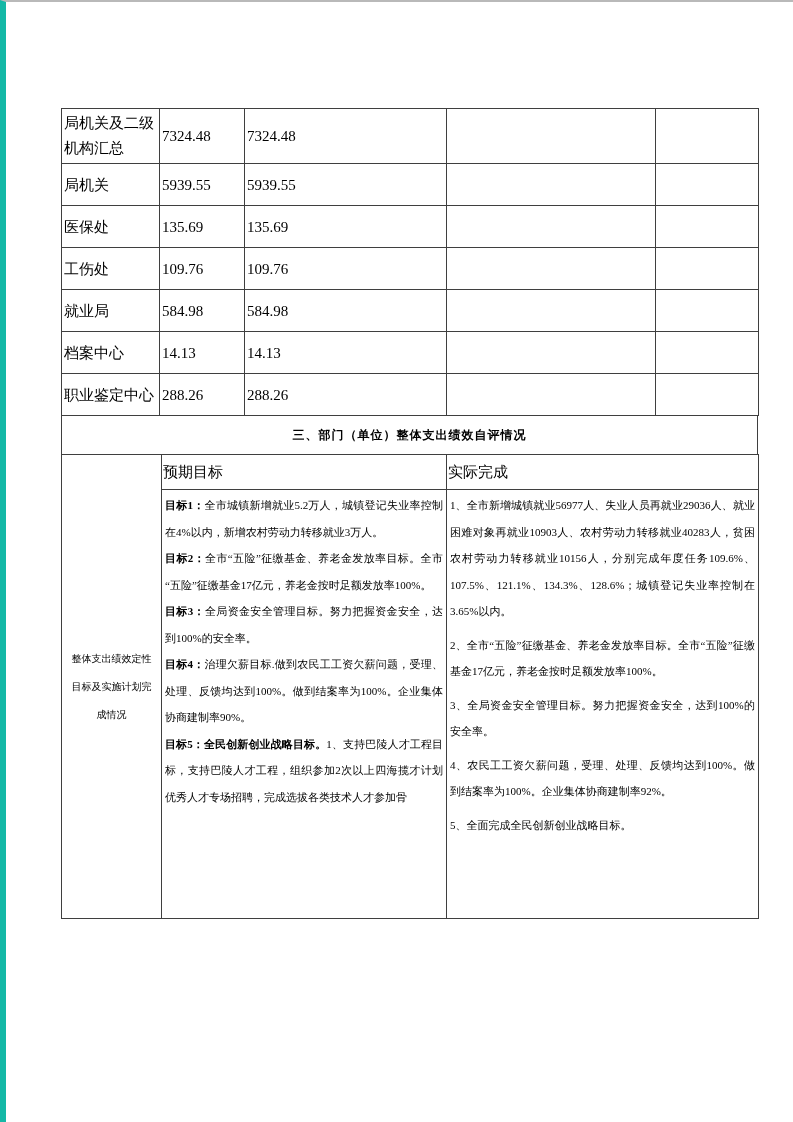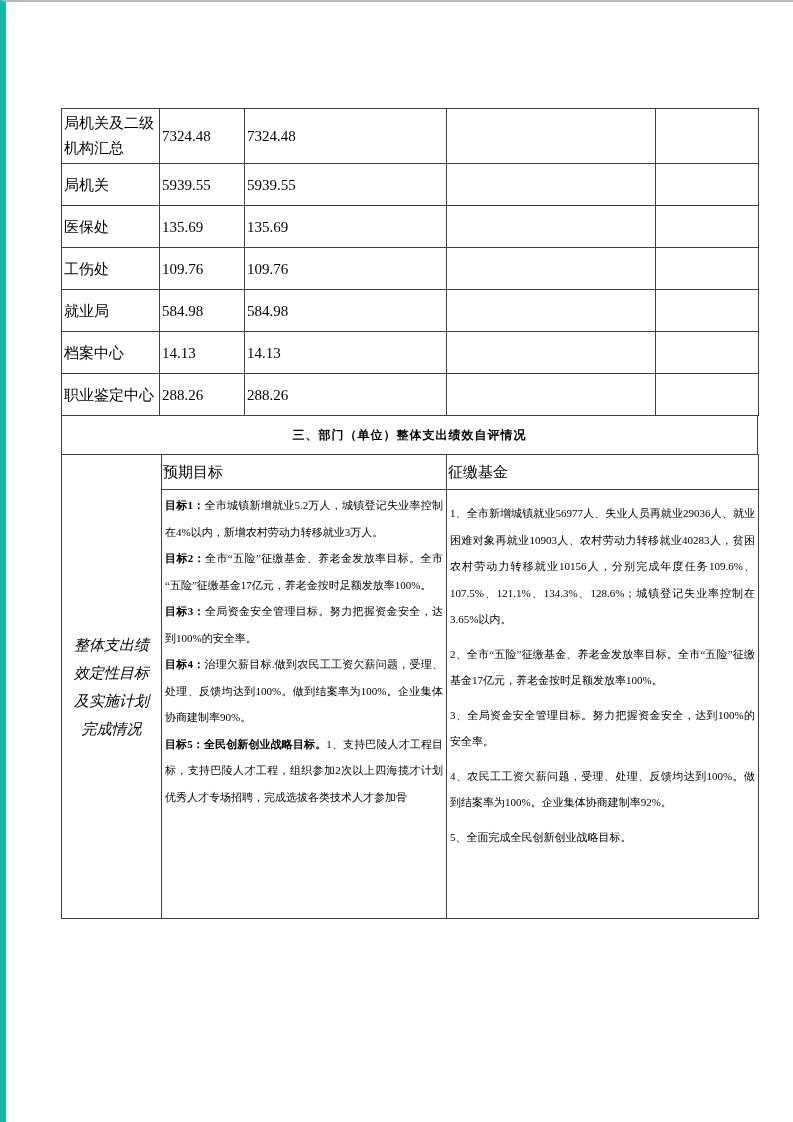--- a/index.html
+++ b/index.html
@@ -31,30 +31,30 @@
     height:38px;
     display:flex;align-items:center;justify-content:center;
     font-size:12px;font-weight:bold;letter-spacing:1px;
   }
 
   
   .t2{margin-top:-1px;}
   .t2 th{font-weight:normal;font-size:15px;height:35px;text-align:left;vertical-align:middle;}
   .t2 td.rowlabel{
     text-align:center;vertical-align:middle;
-    font-size:15px;line-height:28px;padding:0 5px;font-style:italic;
+    font-size:10px;line-height:28px;padding:0 5px;
   }
   .t2 td.body{
     vertical-align:top;text-align:justify;
     font-size:11px;line-height:26.5px;
     padding:2px 3px 0 3px;
     height:429px;
   }
   .t2 p{margin:0;}
-  .t2 td.actual p{margin:8px 0 7px 0;}
+  .t2 td.actual p{margin:0 0 7px 0;}
   .t2 .b{font-weight:bold;}
 </style>
 </head>
 <body>
 
 <div class="page">
   <div class="doc">
 
     <table class="t1">
       <colgroup>
@@ -122,21 +122,21 @@
     <table class="t2">
       <colgroup>
         <col style="width:100px">
           <col style="width:285px">
           <col style="width:312px">
       </colgroup>
       <tbody>
         <tr>
           <td class="rowlabel" rowspan="2">整体支出绩效定性目标及实施计划完成情况</td>
           <th>预期目标</th>
-          <th>征缴基金</th>
+          <th>实际完成</th>
         </tr>
         <tr>
           <td class="body expected">
             <p><span class="b">目标1：</span><span>全市城镇新增就业5.2万人，城镇登记失业率控制在4%以内，新增农村劳动力转移就业3万人。</span></p>
             <p><span class="b">目标2：</span><span>全市“五险”征缴基金、养老金发放率目标。全市“五险”征缴基金17亿元，养老金按时足额发放率100%。</span></p>
             <p><span class="b">目标3：</span><span>全局资金安全管理目标。努力把握资金安全，达到100%的安全率。</span></p>
             <p><span class="b">目标4：</span><span>治理欠薪目标.做到农民工工资欠薪问题，受理、处理、反馈均达到100%。做到结案率为100%。企业集体协商建制率90%。</span></p>
             <p><span class="b">目标5：全民创新创业战略目标。</span><span>1、支持巴陵人才工程目标，支持巴陵人才工程，组织参加2次以上四海揽才计划优秀人才专场招聘，完成选拔各类技术人才参加骨</span></p>
           </td>
           <td class="body actual">

